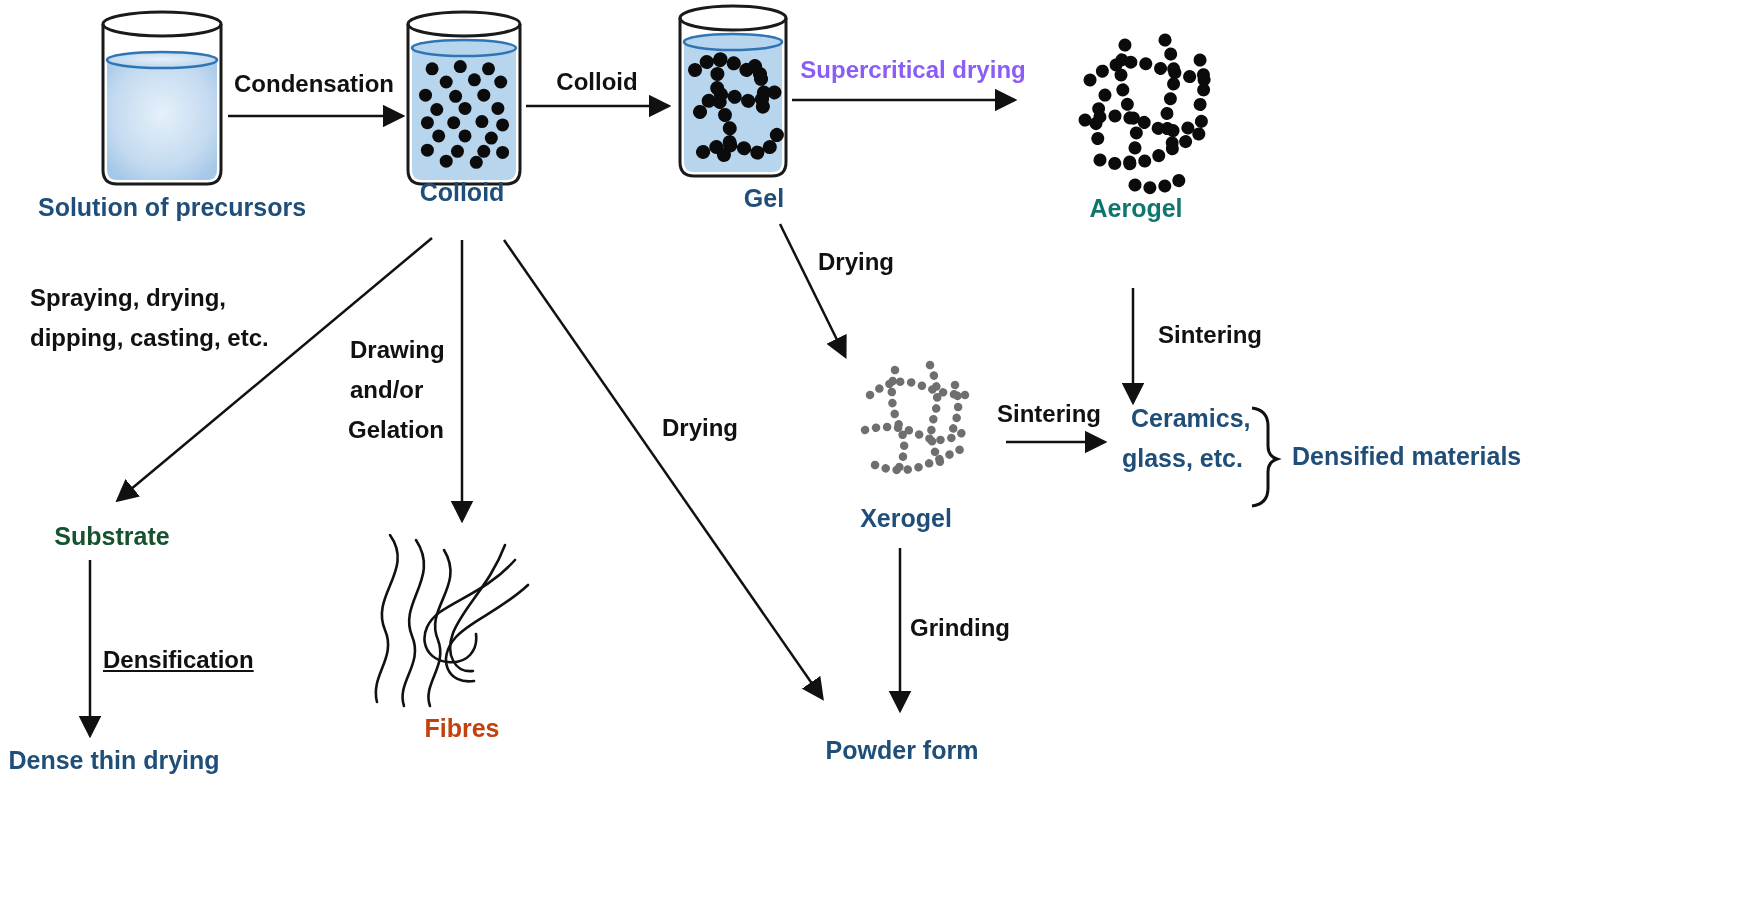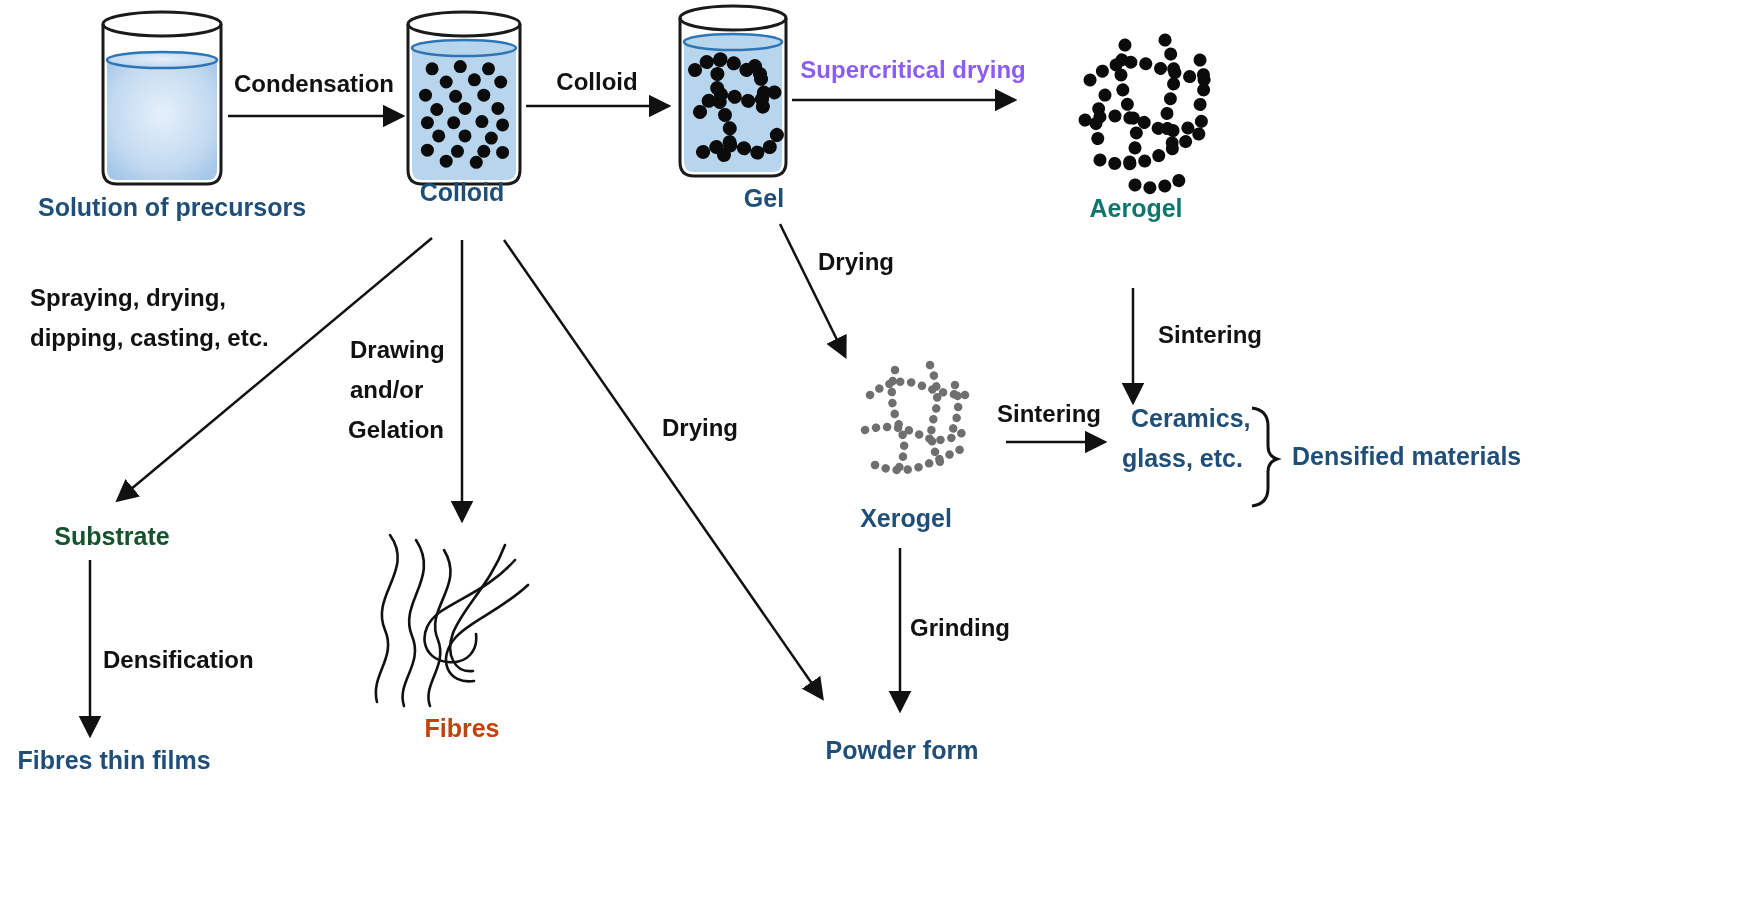--- a/index.html
+++ b/index.html
@@ -123,33 +123,33 @@
     </svg>
 
   <div class="lbl node ctr" style="left: 172px; top: 195px; color: rgb(31, 78, 121);">Solution of precursors</div>
   <div class="lbl node ctr" style="left: 462px; top: 180px; color: rgb(31, 78, 121);">Colloid</div>
   <div class="lbl node ctr" style="left: 764px; top: 186px; color: rgb(31, 78, 121);">Gel</div>
   <div class="lbl node ctr" style="left: 1136px; top: 196px; color: #0f766e;">Aerogel</div>
   <div class="lbl node ctr" style="left: 112px; top: 524px; color: #14532d;">Substrate</div>
   <div class="lbl node ctr" style="left: 462px; top: 716px; color: #c2410c;">Fibres</div>
   <div class="lbl node ctr" style="left: 906px; top: 506px; color: rgb(31, 78, 121);">Xerogel</div>
   <div class="lbl node ctr" style="left: 902px; top: 738px; color: rgb(31, 78, 121);">Powder form</div>
-  <div class="lbl node ctr" style="left: 114px; top: 748px; color: rgb(31, 78, 121);">Fibres thin films</div>
+  <div class="lbl node ctr" style="left: 114px; top: 748px; color: rgb(31, 78, 121);">Dense thin drying</div>
   <div class="lbl node" style="left: 1122px; top: 406px; color: rgb(31, 78, 121); margin-left: 9px;">Ceramics,</div>
   <div class="lbl node" style="left: 1122px; top: 446px; color: rgb(31, 78, 121); text-align: center;">glass, etc.</div>
   <div class="lbl node" style="left: 1292px; top: 444px; color: rgb(31, 78, 121);">Densified materials</div>
 
   <div class="lbl proc ctr" style="left: 314px; top: 72px; color: rgb(17, 17, 17);">Condensation</div>
   <div class="lbl proc ctr" style="left: 597px; top: 70px; color: rgb(17, 17, 17);">Colloid</div>
   <div class="lbl proc ctr" style="left: 913px; top: 58px; color: #8b5cf6;">Supercritical drying</div>
   <div class="lbl proc" style="left: 30px; top: 286px; color: rgb(17, 17, 17);">Spraying, drying,</div>
   <div class="lbl proc" style="left: 30px; top: 326px; color: rgb(17, 17, 17);">dipping, casting, etc.</div>
   <div class="lbl proc" style="left: 350px; top: 338px; color: rgb(17, 17, 17);">Drawing</div>
   <div class="lbl proc" style="left: 350px; top: 378px; color: rgb(17, 17, 17);">and/or</div>
   <div class="lbl proc" style="left: 348px; top: 418px; color: rgb(17, 17, 17);">Gelation</div>
   <div class="lbl proc" style="left: 662px; top: 416px; color: rgb(17, 17, 17);">Drying</div>
   <div class="lbl proc" style="left: 818px; top: 250px; color: rgb(17, 17, 17);">Drying</div>
   <div class="lbl proc" style="left: 1158px; top: 323px; color: rgb(17, 17, 17);">Sintering</div>
   <div class="lbl proc" style="left: 997px; top: 402px; color: rgb(17, 17, 17);">Sintering</div>
   <div class="lbl proc" style="left: 910px; top: 616px; color: rgb(17, 17, 17);">Grinding</div>
-  <div class="lbl proc" style="left: 103px; top: 648px; color: rgb(17, 17, 17);">Densification</div>
+  <div class="lbl proc" style="left: 103px; top: 648px; color: rgb(17, 17, 17); text-decoration: underline;">Densification</div>
 
 </div>
 
 </body></html>

